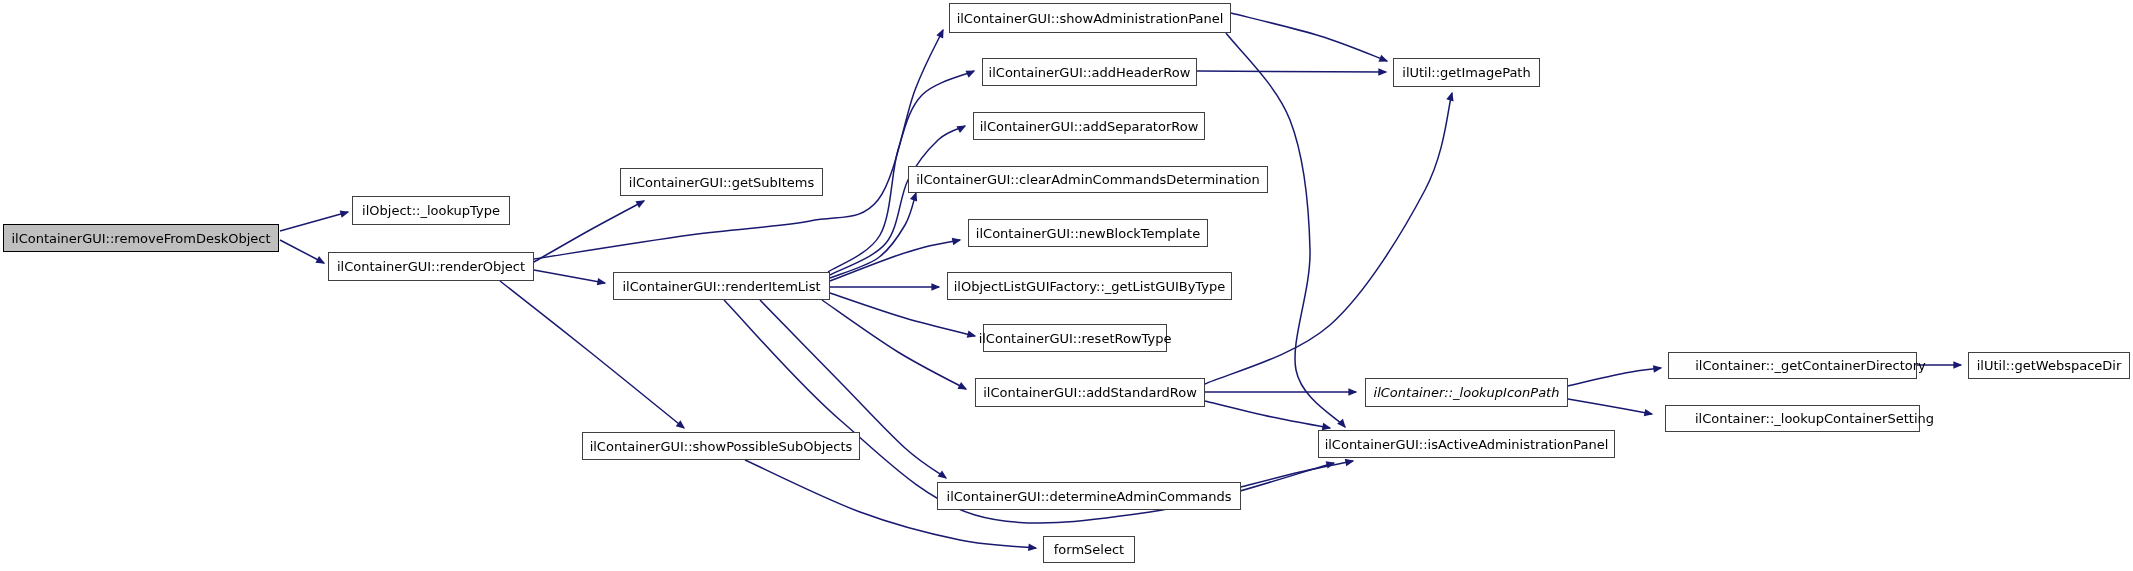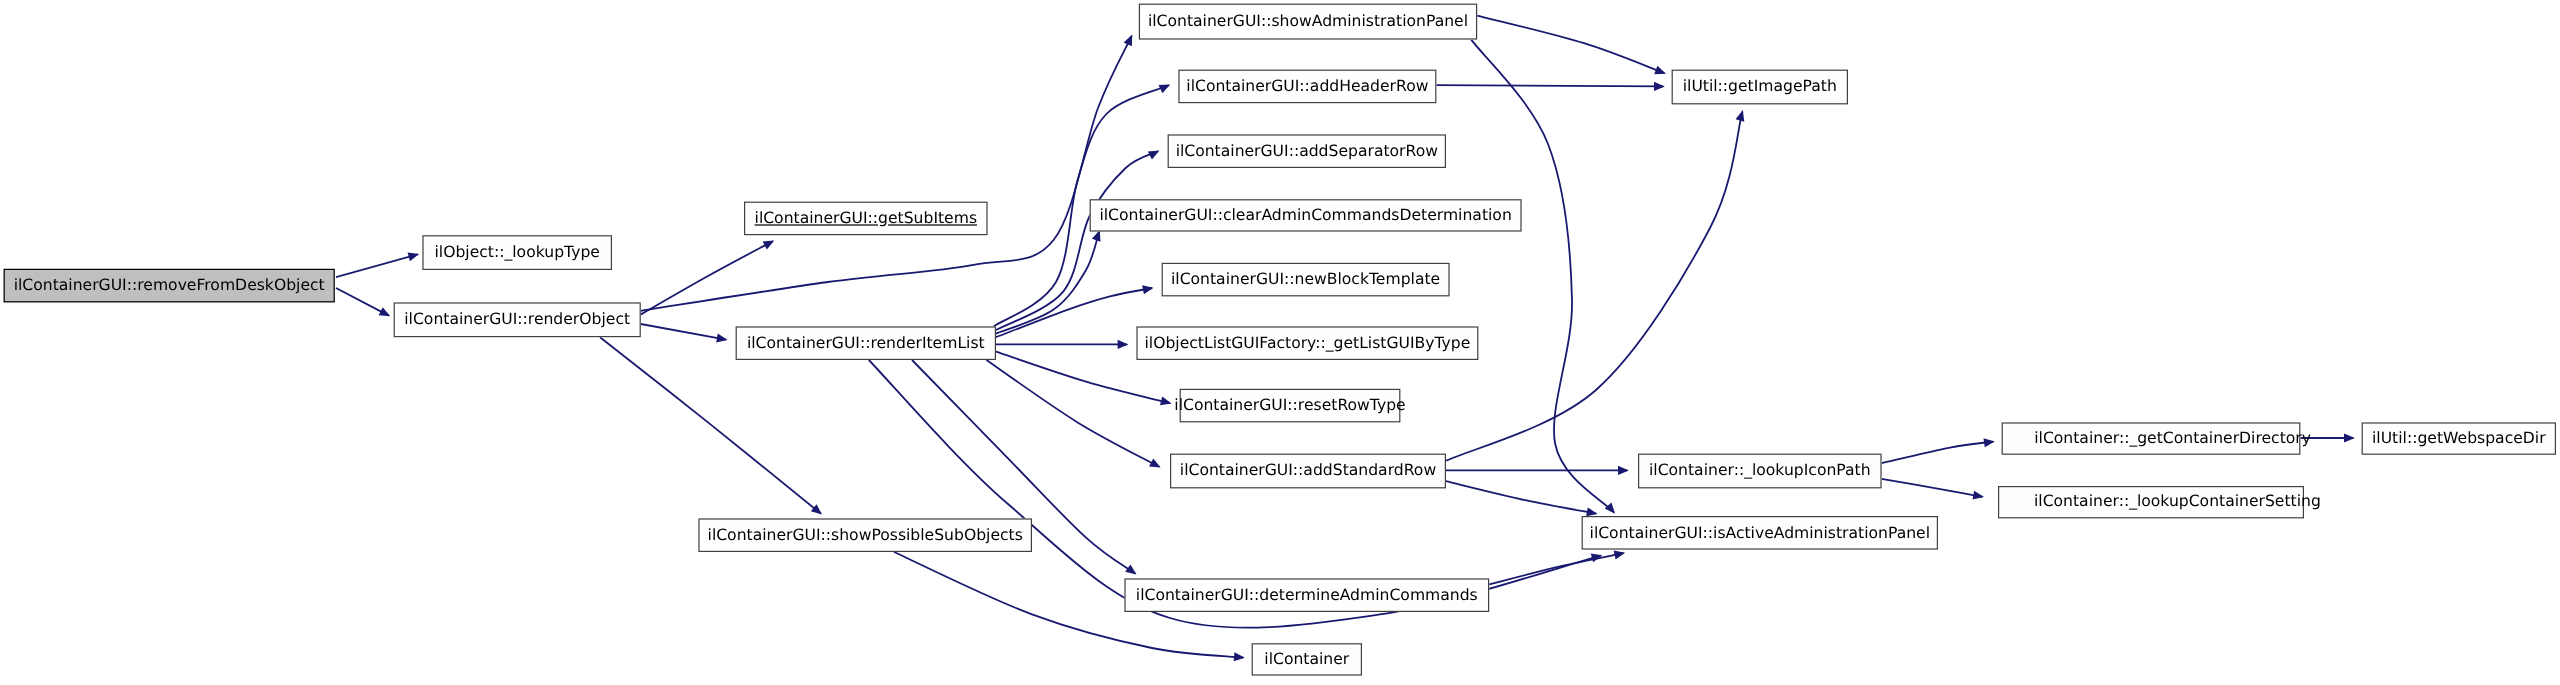--- a/index.html
+++ b/index.html
@@ -47,33 +47,33 @@
         <path d="M 745 460 C 764.1666666666666 468.6666666666667, 824.1666666666666 498.6666666666667, 860 512 C 895.8333333333334 525.3333333333334, 930.6666666666666 534, 960 540 C 989.3333333333334 546, 1023.3333333333334 546.6666666666666, 1036 548" stroke="#191970" stroke-width="1.5" marker-end="url(#arrow)"></path>
         <path d="M 1568 386 C 1577.5 383.8333333333333, 1609.5 376, 1625 373 C 1640.5 370, 1655 368.8333333333333, 1661 368" stroke="#191970" stroke-width="1.5" marker-end="url(#arrow)"></path>
         <path d="M 1568 399 C 1577.5 400.6666666666667, 1611 406.5, 1625 409 C 1639 411.5, 1647.5 413.1666666666667, 1652 414" stroke="#191970" stroke-width="1.5" marker-end="url(#arrow)"></path>
         <path d="M 1917 365 L 1961 365" stroke="#191970" stroke-width="1.5" marker-end="url(#arrow)"></path>
       </g>
   </svg>
   <div id="nodes">
       <div class="node focus" style="left: 3px; top: 224px; width: 276px; height: 28px; background: rgb(191, 191, 191); color: rgb(0, 0, 0);">ilContainerGUI::removeFromDeskObject</div>
       <div class="node" style="left: 352px; top: 196px; width: 158px; height: 29px; background: rgb(254, 254, 254); border-color: rgb(64, 64, 64); color: rgb(0, 0, 0);">ilObject::_lookupType</div>
       <div class="node" style="left: 328px; top: 252px; width: 206px; height: 29px; background: rgb(254, 254, 254); border-color: rgb(64, 64, 64); color: rgb(0, 0, 0);">ilContainerGUI::renderObject</div>
-      <div class="node" style="left: 620px; top: 168px; width: 203px; height: 28px; background: rgb(254, 254, 254); border-color: rgb(64, 64, 64); color: rgb(0, 0, 0); text-decoration: underline;">ilContainerGUI::getSubItems</div>
+      <div class="node" style="left: 620px; top: 168px; width: 203px; height: 28px; background: rgb(254, 254, 254); border-color: rgb(64, 64, 64); color: rgb(0, 0, 0);">ilContainerGUI::getSubItems</div>
       <div class="node" style="left: 613px; top: 272px; width: 217px; height: 28px; background: rgb(254, 254, 254); border-color: rgb(64, 64, 64); color: rgb(0, 0, 0);">ilContainerGUI::renderItemList</div>
       <div class="node" style="left: 582px; top: 432px; width: 278px; height: 28px; background: rgb(254, 254, 254); border-color: rgb(64, 64, 64); color: rgb(0, 0, 0);">ilContainerGUI::showPossibleSubObjects</div>
       <div class="node" style="left: 949px; top: 3px; width: 282px; height: 30px; background: rgb(254, 254, 254); border-color: rgb(64, 64, 64); color: rgb(0, 0, 0);">ilContainerGUI::showAdministrationPanel</div>
       <div class="node" style="left: 982px; top: 58px; width: 215px; height: 28px; background: rgb(254, 254, 254); border-color: rgb(64, 64, 64); color: rgb(0, 0, 0);">ilContainerGUI::addHeaderRow</div>
       <div class="node" style="left: 973px; top: 112px; width: 232px; height: 28px; background: rgb(254, 254, 254); border-color: rgb(64, 64, 64); color: rgb(0, 0, 0);">ilContainerGUI::addSeparatorRow</div>
       <div class="node" style="left: 908px; top: 166px; width: 360px; height: 27px; background: rgb(254, 254, 254); border-color: rgb(64, 64, 64); color: rgb(0, 0, 0);">ilContainerGUI::clearAdminCommandsDetermination</div>
       <div class="node" style="left: 968px; top: 219px; width: 240px; height: 28px; background: rgb(254, 254, 254); border-color: rgb(64, 64, 64); color: rgb(0, 0, 0);">ilContainerGUI::newBlockTemplate</div>
       <div class="node" style="left: 947px; top: 272px; width: 285px; height: 28px; background: rgb(254, 254, 254); border-color: rgb(64, 64, 64); color: rgb(0, 0, 0);">ilObjectListGUIFactory::_getListGUIByType</div>
       <div class="node" style="left: 983px; top: 324px; width: 184px; height: 28px; background: rgb(254, 254, 254); border-color: rgb(64, 64, 64); color: rgb(0, 0, 0);">ilContainerGUI::resetRowType</div>
       <div class="node" style="left: 975px; top: 378px; width: 230px; height: 29px; background: rgb(254, 254, 254); border-color: rgb(64, 64, 64); color: rgb(0, 0, 0);">ilContainerGUI::addStandardRow</div>
       <div class="node" style="left: 937px; top: 482px; width: 304px; height: 28px; background: rgb(254, 254, 254); border-color: rgb(64, 64, 64); color: rgb(0, 0, 0);">ilContainerGUI::determineAdminCommands</div>
-      <div class="node" style="left: 1043px; top: 536px; width: 92px; height: 27px; background: rgb(254, 254, 254); border-color: rgb(64, 64, 64); color: rgb(0, 0, 0);">ilContainer</div>
+      <div class="node" style="left: 1043px; top: 536px; width: 92px; height: 27px; background: rgb(254, 254, 254); border-color: rgb(64, 64, 64); color: rgb(0, 0, 0);">formSelect</div>
       <div class="node" style="left: 1393px; top: 58px; width: 147px; height: 29px; background: rgb(254, 254, 254); border-color: rgb(64, 64, 64); color: rgb(0, 0, 0);">ilUtil::getImagePath</div>
-      <div class="node" style="left: 1365px; top: 378px; width: 203px; height: 29px; background: rgb(254, 254, 254); border-color: rgb(64, 64, 64); color: rgb(0, 0, 0);">ilContainer::_lookupIconPath</div>
+      <div class="node" style="left: 1365px; top: 378px; width: 203px; height: 29px; background: rgb(254, 254, 254); border-color: rgb(64, 64, 64); color: rgb(0, 0, 0); font-style: italic;">ilContainer::_lookupIconPath</div>
       <div class="node" style="left: 1318px; top: 430px; width: 297px; height: 28px; background: rgb(254, 254, 254); border-color: rgb(64, 64, 64); color: rgb(0, 0, 0);">ilContainerGUI::isActiveAdministrationPanel</div>
       <div class="node" style="left: 1668px; top: 352px; width: 249px; height: 27px; background: rgb(254, 254, 254); border-color: rgb(64, 64, 64); color: rgb(0, 0, 0); padding-left: 36px;">ilContainer::_getContainerDirectory</div>
       <div class="node" style="left: 1665px; top: 405px; width: 255px; height: 27px; background: rgb(254, 254, 254); border-color: rgb(64, 64, 64); color: rgb(0, 0, 0); padding-left: 44px;">ilContainer::_lookupContainerSetting</div>
       <div class="node" style="left: 1968px; top: 352px; width: 162px; height: 27px; background: rgb(254, 254, 254); border-color: rgb(64, 64, 64); color: rgb(0, 0, 0);">ilUtil::getWebspaceDir</div>
     </div>
 </div>
 
 </body></html>

